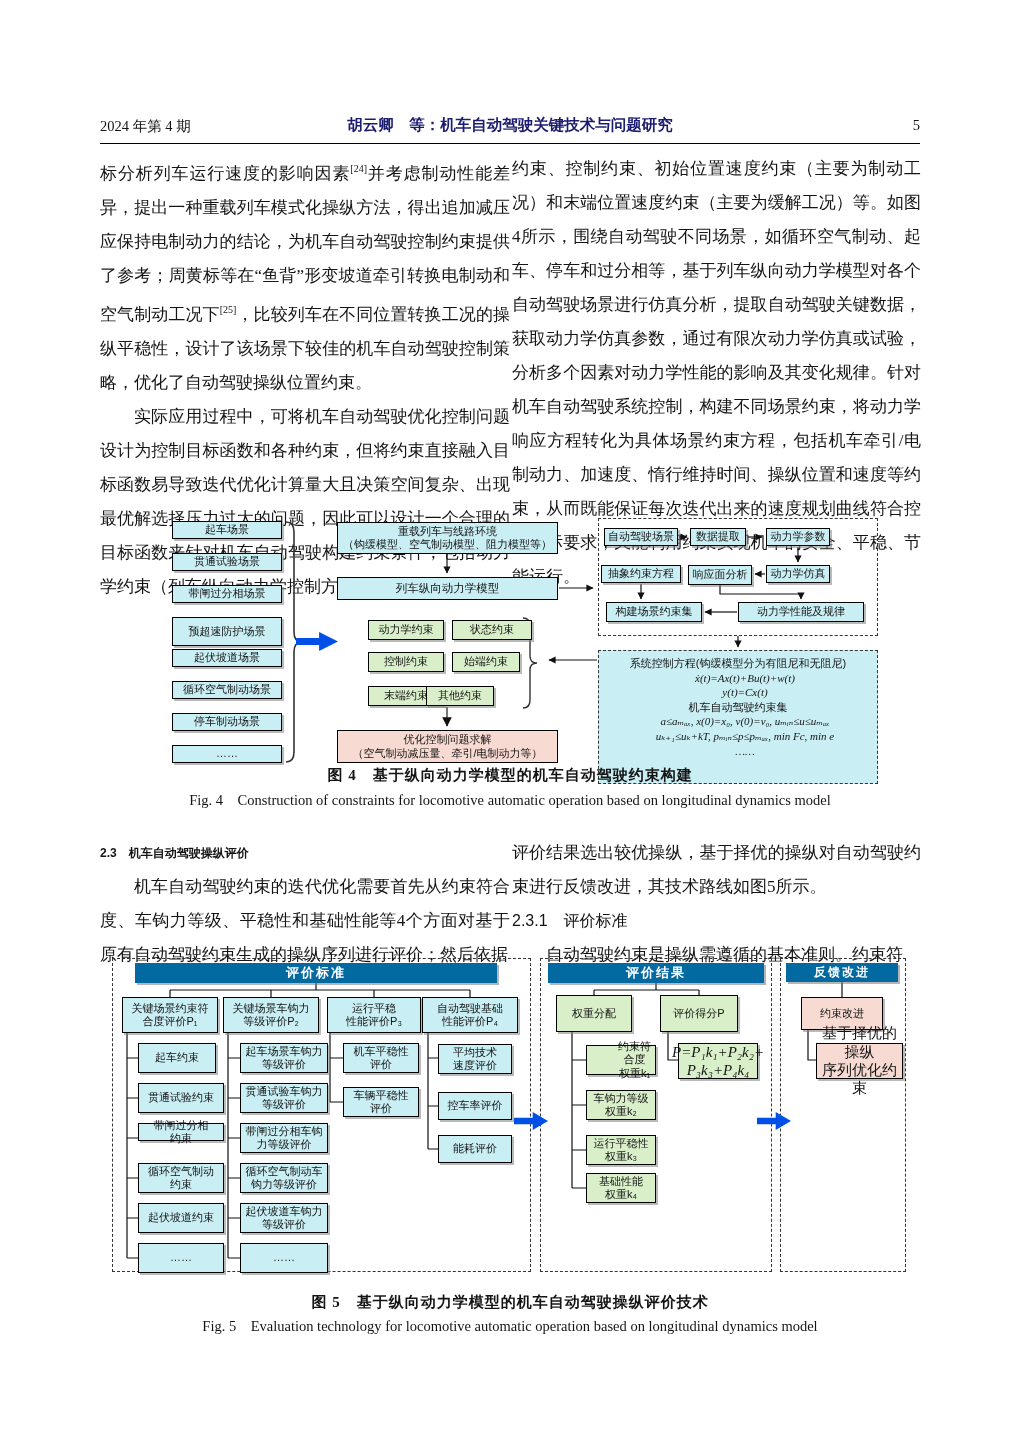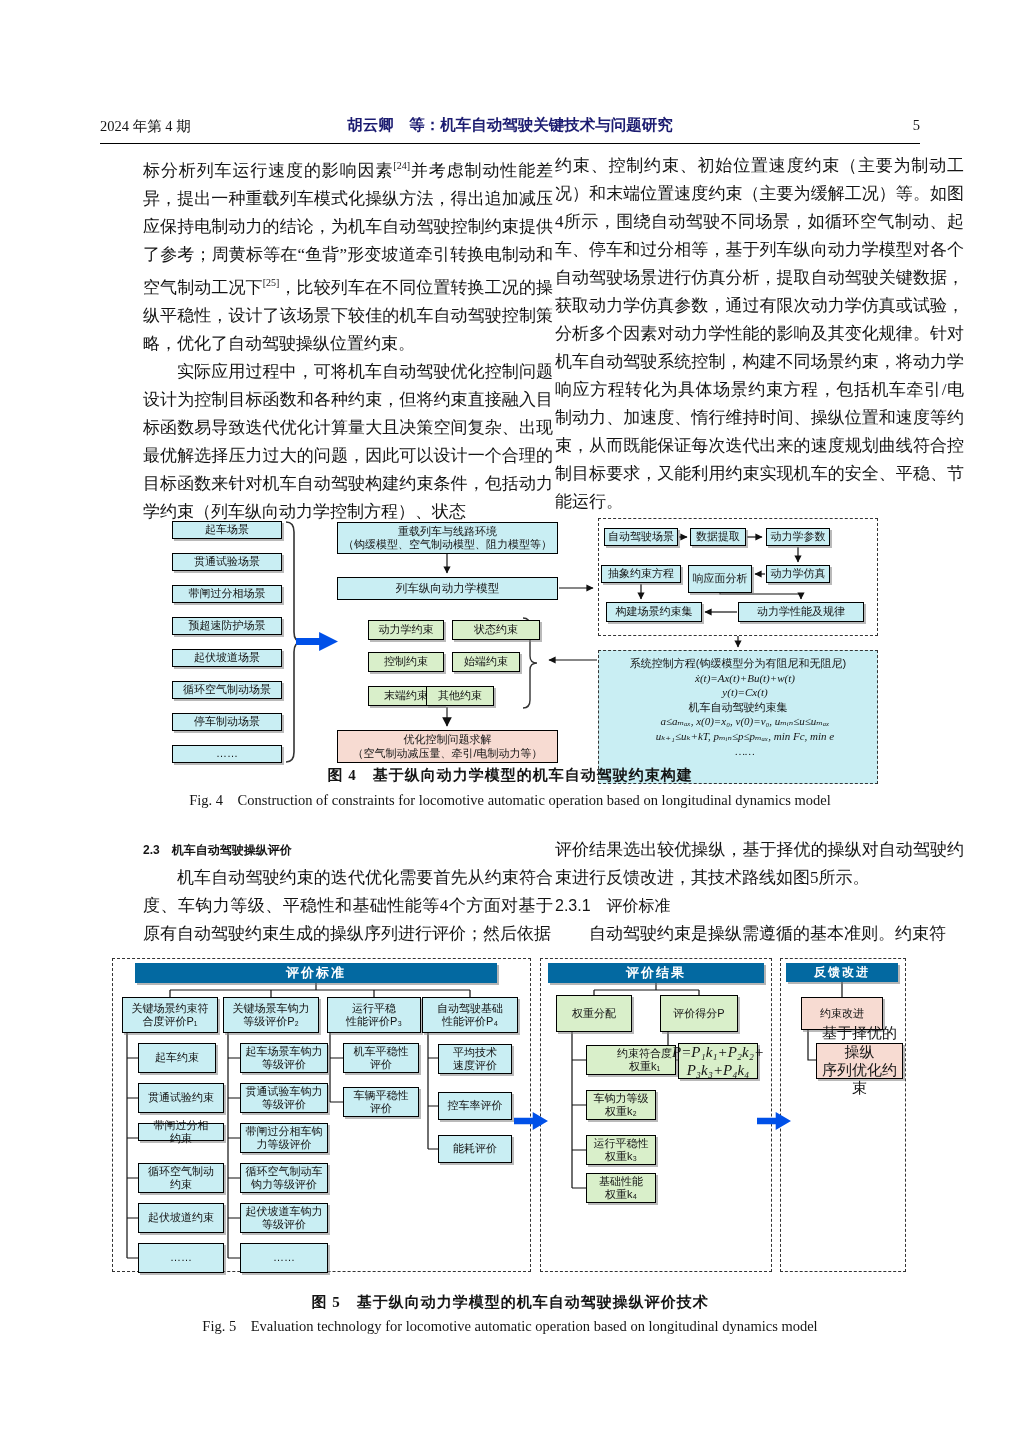--- a/index.html
+++ b/index.html
@@ -6,21 +6,21 @@
   .page{position:relative;width:1020px;height:1431px;background:#fff;overflow:hidden;
         font-family:"Liberation Serif","DejaVu Serif",serif;color:#141414;}
   
   .hdr-left{position:absolute;left:100px;top:117px;font-size:14.5px;}
   .hdr-right{position:absolute;right:100px;top:117px;font-size:14.5px;}
   .hdr-center{position:absolute;left:0;top:115px;width:100%;text-align:center;
               font-family:"Liberation Sans","DejaVu Sans",sans-serif;font-weight:bold;
               font-size:15.5px;color:#1b1b70;}
   .hrule{position:absolute;left:100px;top:143px;width:820px;border-top:1.6px solid #000;}
   
-  .bodytext{position:absolute;width:410px;font-size:17px;line-height:28px;text-align:justify;margin-left:43px;}
+  .bodytext{position:absolute;width:410px;font-size:17px;line-height:34px;text-align:justify;}
   .bodytext p{margin:0;}
   .ind{text-indent:2em;}
   sup.ref{font-size:10px;vertical-align:7px;}
   .h23{font-family:"Liberation Sans","DejaVu Sans",sans-serif;font-weight:bold;font-size:12px;margin:0 0 7px 0;text-align:left;}
   .h231{font-family:"Liberation Sans","DejaVu Sans",sans-serif;font-weight:normal;font-size:16px;margin:7px 0 7px 0;text-align:left;}
   
   .fig{position:absolute;left:0;width:1020px;}
   svg.conn{position:absolute;left:0;top:0;}
   .fbox{position:absolute;box-sizing:border-box;border:1px solid #000;background:#c9eef3;
         font-family:"Liberation Sans","DejaVu Sans",sans-serif;font-size:11px;line-height:1.22;
@@ -87,46 +87,46 @@
       <line x1="765" y1="64" x2="755" y2="64" stroke="#111" stroke-width="1.2" marker-end="url(#ah4)"></line>
       <path d="M720,74 L720,84 L801,84 L801,89" fill="none" stroke="#111" stroke-width="1.2" marker-end="url(#ah4)"></path>
       <line x1="641" y1="74" x2="641" y2="89" stroke="#111" stroke-width="1.2" marker-end="url(#ah4)"></line>
       <line x1="737" y1="102" x2="705" y2="102" stroke="#111" stroke-width="1.2" marker-end="url(#ah4)"></line>
       <line x1="738" y1="126" x2="738" y2="137" stroke="#111" stroke-width="1.2" marker-end="url(#ah4)"></line>
     </svg>
 
     <div class="fbox" style="left:172px;top:11px;width:110px;height:18px;">起车场景</div>
     <div class="fbox" style="left:172px;top:43px;width:110px;height:18px;">贯通试验场景</div>
     <div class="fbox" style="left:172px;top:75px;width:110px;height:18px;">带闸过分相场景</div>
-    <div class="fbox" style="left:172px;top:107px;width:110px;height:18px;">预超速防护场景</div>
+    <div class="fbox" style="left:172px;top:107px;width:110px;height:29px;">预超速防护场景</div>
     <div class="fbox" style="left:172px;top:139px;width:110px;height:18px;">起伏坡道场景</div>
     <div class="fbox" style="left:172px;top:171px;width:110px;height:18px;">循环空气制动场景</div>
     <div class="fbox" style="left:172px;top:203px;width:110px;height:18px;">停车制动场景</div>
     <div class="fbox" style="left:172px;top:235px;width:110px;height:18px;">……</div>
 
     <div class="barrow" style="left:296px;top:122px;width:42px;height:19px;"></div>
 
     <div class="fbox flat" style="left:337px;top:12px;width:221px;height:32px;">重载列车与线路环境
 （钩缓模型、空气制动模型、阻力模型等）</div>
     <div class="fbox flat" style="left:337px;top:67px;width:221px;height:23px;font-size:11.5px;">列车纵向动力学模型</div>
     <div class="fbox green" style="left:368px;top:110px;width:76px;height:20px;">动力学约束</div>
-    <div class="fbox green" style="left:452px;top:110px;width:88px;height:20px;text-align:right;">状态约束</div>
+    <div class="fbox green" style="left:452px;top:110px;width:80px;height:20px;text-align:right;">状态约束</div>
     <div class="fbox green" style="left:368px;top:142px;width:76px;height:20px;">控制约束</div>
     <div class="fbox green" style="left:452px;top:142px;width:68px;height:20px;">始端约束</div>
     <div class="fbox green" style="left:368px;top:176px;width:76px;height:20px;">末端约束</div>
     <div class="fbox green" style="left:426px;top:176px;width:68px;height:20px;">其他约束</div>
     <div class="fbox pink flat" style="left:337px;top:220px;width:221px;height:33px;">优化控制问题求解
 （空气制动减压量、牵引/电制动力等）</div>
 
     <div class="dashedbox" style="left:598px;top:8px;width:280px;height:118px;"></div>
     <div class="fbox" style="left:604px;top:18px;width:74px;height:18px;">自动驾驶场景</div>
     <div class="fbox" style="left:690px;top:18px;width:56px;height:18px;">数据提取</div>
     <div class="fbox" style="left:766px;top:18px;width:64px;height:18px;">动力学参数</div>
     <div class="fbox" style="left:601px;top:55px;width:80px;height:18px;">抽象约束方程</div>
-    <div class="fbox" style="left:688px;top:55px;width:64px;height:28px;">响应面分析</div>
+    <div class="fbox" style="left:688px;top:55px;width:64px;height:20px;">响应面分析</div>
     <div class="fbox" style="left:766px;top:55px;width:64px;height:18px;">动力学仿真</div>
     <div class="fbox" style="left:606px;top:92px;width:96px;height:20px;">构建场景约束集</div>
     <div class="fbox" style="left:738px;top:92px;width:126px;height:20px;">动力学性能及规律</div>
 
     <div class="eqbox" style="left:598px;top:140px;width:280px;height:134px;text-align:center;">
       <div class="t">系统控制方程(钩缓模型分为有阻尼和无阻尼)</div>
       <div class="f">ẋ(t)=Ax(t)+Bu(t)+w(t)</div>
       <div class="f">y(t)=Cx(t)</div>
       <div class="t">机车自动驾驶约束集</div>
       <div class="f">a≤aₘₐₓ, x(0)=x₀, v(0)=v₀, uₘᵢₙ≤u≤uₘₐₓ</div>
@@ -207,21 +207,21 @@
     <div class="fbox" style="left:343px;top:132px;width:76px;height:30px;">车辆平稳性
 评价</div>
 
     <div class="fbox" style="left:438px;top:89px;width:74px;height:30px;">平均技术
 速度评价</div>
     <div class="fbox" style="left:438px;top:137px;width:74px;height:28px;">控车率评价</div>
     <div class="fbox" style="left:438px;top:180px;width:74px;height:28px;">能耗评价</div>
 
     <div class="fbox green" style="left:556px;top:40px;width:76px;height:37px;">权重分配</div>
     <div class="fbox green" style="left:660px;top:40px;width:78px;height:37px;">评价得分P</div>
-    <div class="fbox green" style="left:586px;top:90px;width:90px;height:30px;padding-left:27px;">约束符合度
+    <div class="fbox green" style="left:586px;top:90px;width:70px;height:30px;padding-left:27px;">约束符合度
 权重k₁</div>
     <div class="fbox green" style="left:586px;top:135px;width:70px;height:30px;">车钩力等级
 权重k₂</div>
     <div class="fbox green" style="left:586px;top:180px;width:70px;height:30px;">运行平稳性
 权重k₃</div>
     <div class="fbox green" style="left:586px;top:218px;width:70px;height:30px;">基础性能
 权重k₄</div>
     <div class="fbox green fsm fit" style="left:678px;top:88px;width:80px;height:36px;">P=P₁k₁+P₂k₂+
 P₃k₃+P₄k₄</div>
 

